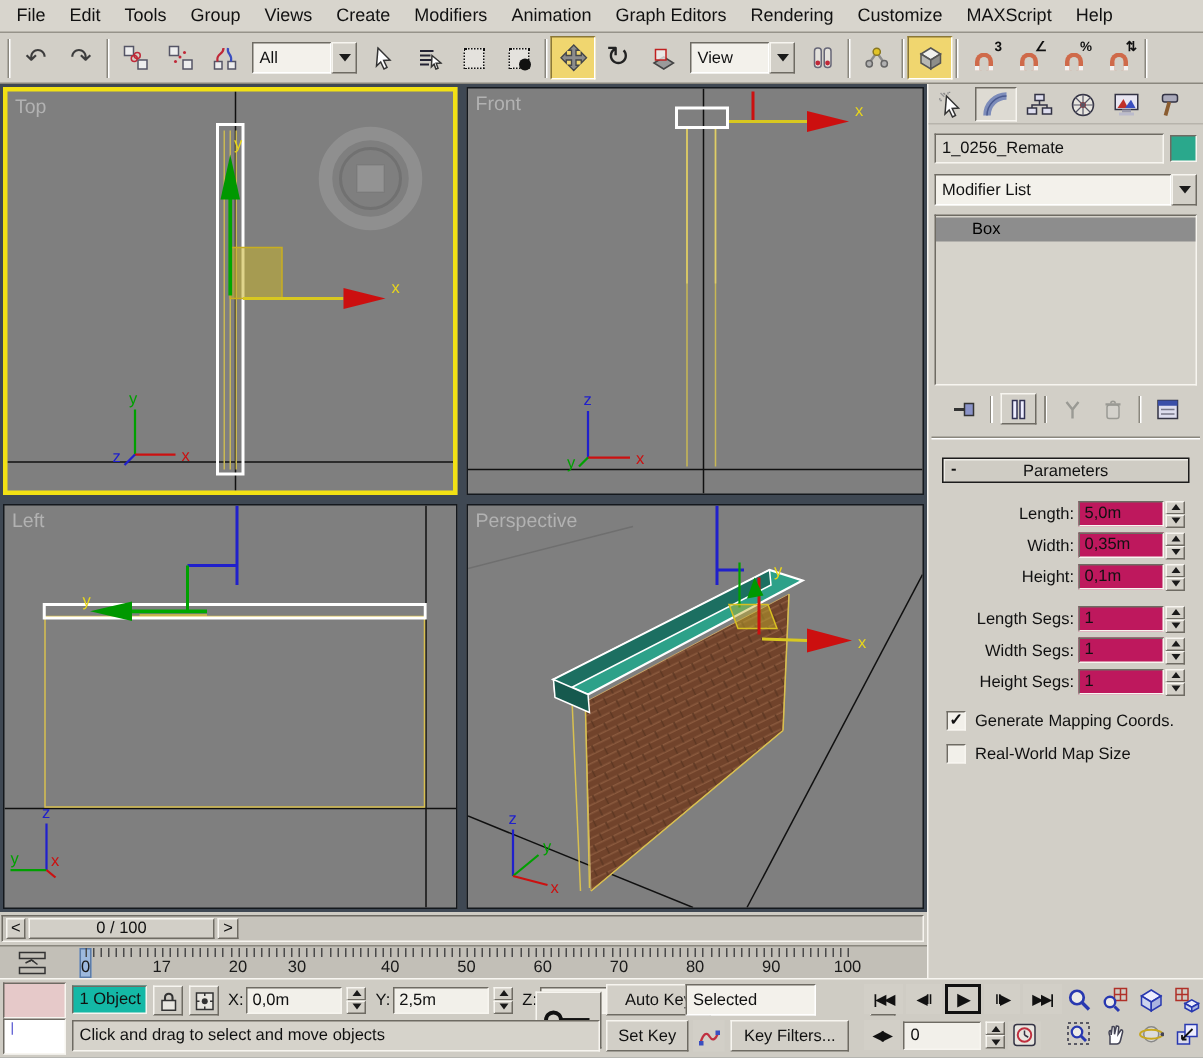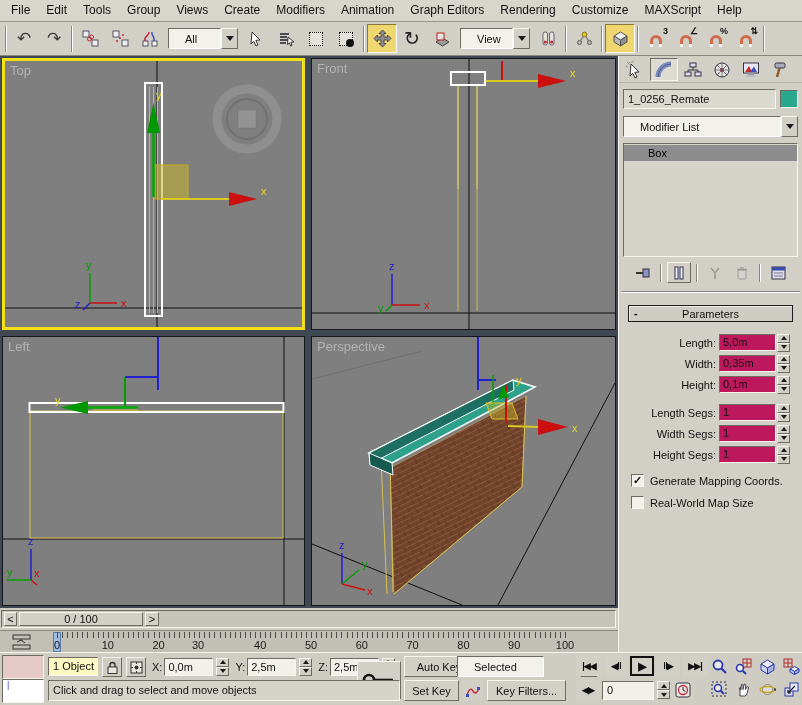--- a/index.html
+++ b/index.html
@@ -19,21 +19,21 @@
   #toolbar{position:absolute;left:0;top:22px;width:802px;height:34px;background:#d2cfc7;
     border-bottom:1px solid #8a877e;display:flex;align-items:center;padding-left:3px;}
   .tbtn{width:30px;height:29px;display:flex;align-items:center;justify-content:center;
     position:relative;flex:0 0 auto;}
   .tbtn.active{background:#f0d66f;border:1px solid;border-color:#8a7736 #fff #fff #8a7736;}
   .tsep{width:2px;height:26px;flex:0 0 auto;margin:0 2px;
     background:linear-gradient(90deg,#8a877e 50%,#fff 50%);}
   .glyph{font-size:17px;line-height:1;color:#3c3c3c;}
   .combo{height:21px;display:flex;flex:0 0 auto;margin:0 3px;}
   .combo .cval{width:53px;background:#f3f1eb;display:flex;align-items:center;
-    padding-left:16px;border:1px solid;border-color:#6e6b63 #fff #fff #6e6b63;}
+    padding-left:4px;border:1px solid;border-color:#6e6b63 #fff #fff #6e6b63;}
   .combo .cbtn{width:17px;display:flex;align-items:center;justify-content:center;background:#d2cfc7;}
   .tri-dn{width:0;height:0;border-left:4px solid transparent;border-right:4px solid transparent;
     border-top:5px solid #1a1a1a;}
   .tri-up{width:0;height:0;border-left:3px solid transparent;border-right:3px solid transparent;
     border-bottom:4px solid #1a1a1a;}
   .tri-dn.sm{border-left-width:3px;border-right-width:3px;border-top-width:4px;}
   .magnet{position:relative;width:12px;height:12px;border:3px solid #cf6a4a;border-bottom:none;
     border-radius:7px 7px 0 0;margin-top:4px;}
   .magnet:before,.magnet:after{content:"";position:absolute;bottom:0;width:3px;height:3px;background:#f2f2f2;}
   .magnet:before{left:-3px;}  .magnet:after{right:-3px;}
@@ -94,25 +94,25 @@
   .tick{position:absolute;top:1px;width:1px;height:6px;background:#4a4a4a;}
   .ticknum{position:absolute;top:8px;transform:translateX(-50%);font-size:11px;color:#1a1a1a;}
   #framemarker{position:absolute;left:9px;top:1px;width:8px;height:20px;background:#9db9de;border:1px solid #5c7ca8;}
 
   
   #statusbar{position:absolute;left:0;top:652px;width:802px;height:53px;background:#cfccc4;
     border-top:1px solid #f7f5f0;}
   .abspos{position:absolute;}
   #listener-pink{left:2px;top:2px;width:42px;height:24px;background:#e6c9c9;}
   #listener-white{left:2px;top:26px;width:42px;height:24px;background:#fff;color:#44c;font-size:9px;padding-left:4px;}
-  #objcount{left:48px;top:4px;width:50px;height:19px;line-height:17px;padding-left:4px;background:#fef9c3;}
+  #objcount{left:48px;top:4px;width:50px;height:19px;line-height:17px;padding-left:4px;background:#14b8a6;}
   .miniicon{width:20px;height:20px;display:flex;align-items:center;justify-content:center;background:#cfccc4;}
   #coords{left:148px;top:4px;height:19px;display:flex;align-items:center;gap:2px;}
   .coordlab{margin-left:4px;}
-  .coordfield{width:49px;height:18px;line-height:16px;padding-left:3px;background:#f2f0ea;}
+  .coordfield{width:64px;height:18px;line-height:16px;padding-left:3px;background:#f2f0ea;}
   #keybtn{left:357px;top:8px;width:44px;height:38px;display:flex;align-items:center;justify-content:center;background:#d2cfc7;}
   #autokey{left:404px;top:3px;width:70px;height:21px;}
   #setkey{left:404px;top:27px;width:55px;height:21px;}
   .skbtn{display:flex;align-items:center;justify-content:center;background:#d2cfc7;}
   #selset{left:454px;top:3px;gap:36px;}
   #selset .cval{width:87px;}
   #tangbtn{left:462px;top:27px;width:21px;height:21px;}
   #keyfilters{left:487px;top:27px;width:79px;height:21px;}
   #prompt{left:48px;top:27px;width:352px;height:21px;line-height:19px;padding-left:4px;background:#d6d3cb;}
   .pbtn{height:20px;display:flex;align-items:center;justify-content:center;background:#d2cfc7;
@@ -700,21 +700,21 @@
       <div class="tick" style="left: 480.36px;"></div>
       <div class="tick" style="left: 485.44px;"></div>
       <div class="tick" style="left: 490.52px;"></div>
       <div class="tick" style="left: 495.6px;"></div>
       <div class="tick" style="left: 500.68px;"></div>
       <div class="tick" style="left: 505.76px;"></div>
       <div class="tick" style="left: 510.84px;"></div>
       <div class="tick" style="left: 515.92px;"></div>
       <div class="tick" style="left: 521px;"></div>
       <div class="ticknum" style="left: 13px;">0</div>
-      <div class="ticknum" style="left: 63.8px;">10</div>
+      <div class="ticknum" style="left: 63.8px;">17</div>
       <div class="ticknum" style="left: 114.6px;">20</div>
       <div class="ticknum" style="left: 154px;">30</div>
       <div class="ticknum" style="left: 216.2px;">40</div>
       <div class="ticknum" style="left: 267px;">50</div>
       <div class="ticknum" style="left: 317.8px;">60</div>
       <div class="ticknum" style="left: 368.6px;">70</div>
       <div class="ticknum" style="left: 419.4px;">80</div>
       <div class="ticknum" style="left: 470.2px;">90</div>
       <div class="ticknum" style="left: 521px;">100</div>
     </div>

